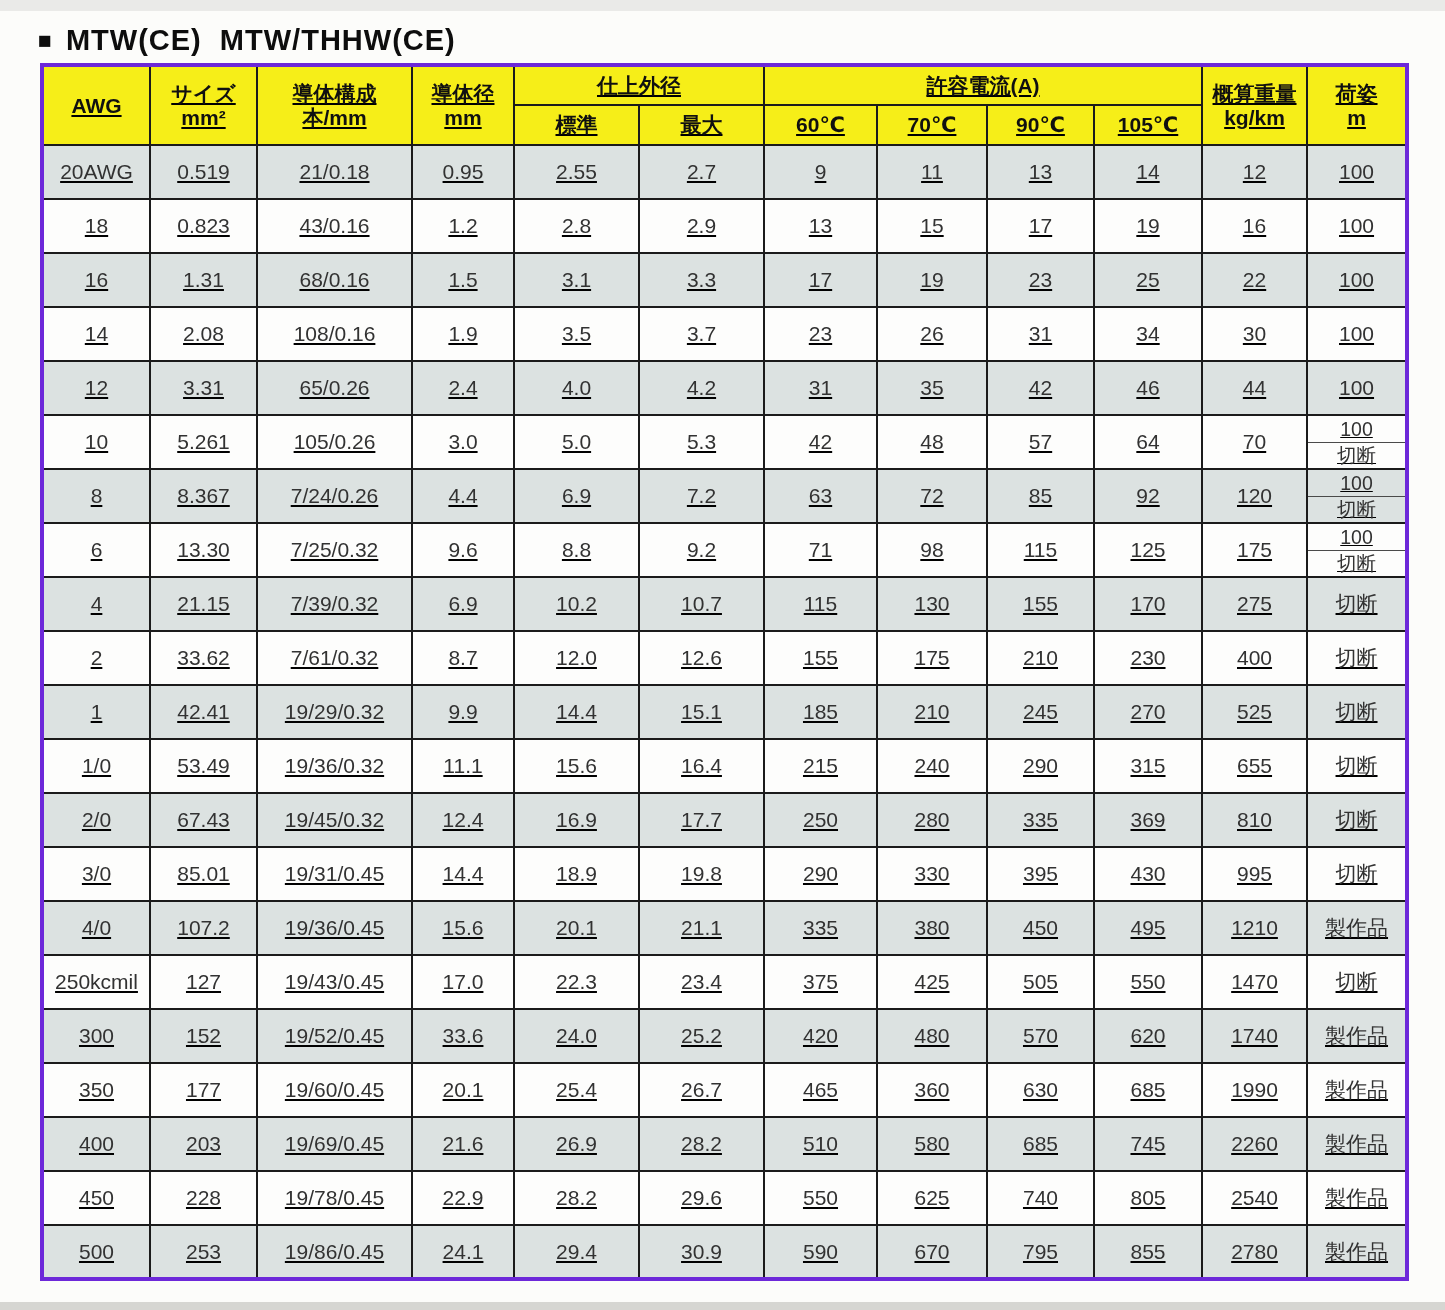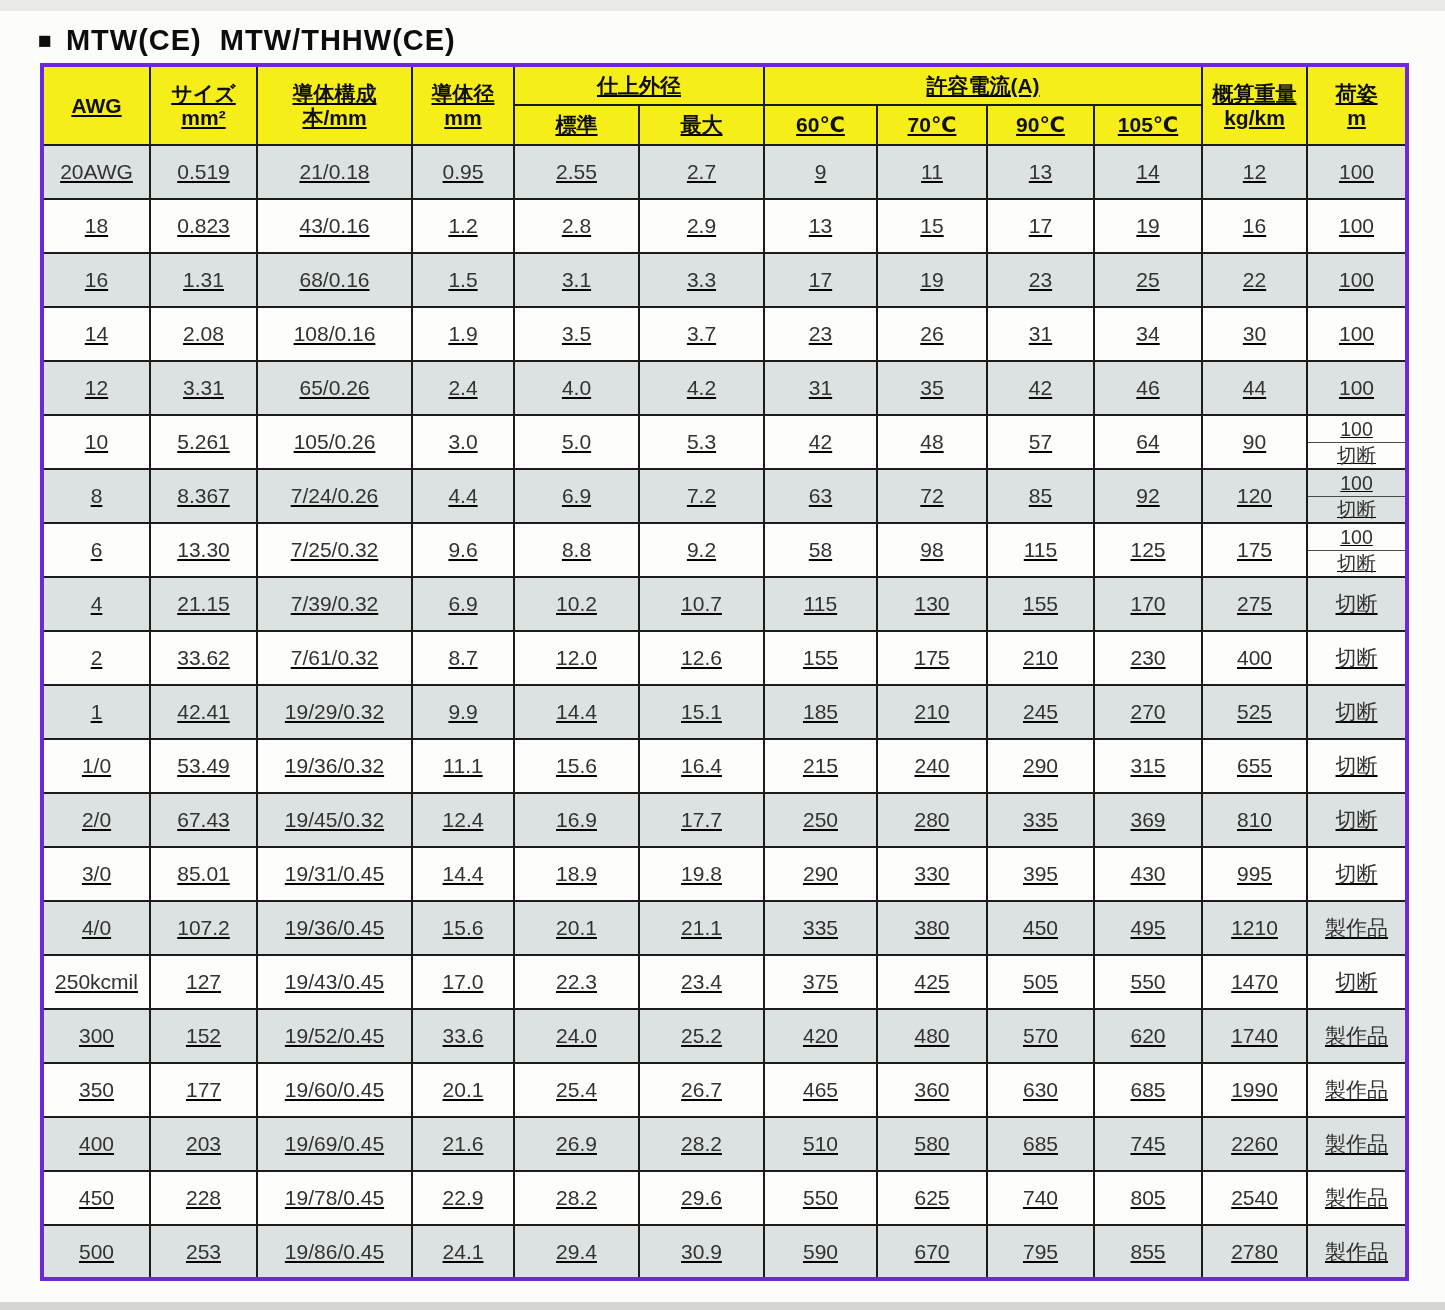--- a/index.html
+++ b/index.html
@@ -164,21 +164,21 @@
           <td>10</td>
           <td>5.261</td>
           <td>105/0.26</td>
           <td>3.0</td>
           <td>5.0</td>
           <td>5.3</td>
           <td>42</td>
           <td>48</td>
           <td>57</td>
           <td>64</td>
-          <td>90</td>
+          <td>70</td>
           <td class="split">
             <div class="half">100</div>
             <div class="half bottom">切断</div>
           </td>
         </tr>
         <tr>
           <td>8</td>
           <td>8.367</td>
           <td>7/24/0.26</td>
           <td>4.4</td>
@@ -194,21 +194,21 @@
             <div class="half bottom">切断</div>
           </td>
         </tr>
         <tr>
           <td>6</td>
           <td>13.30</td>
           <td>7/25/0.32</td>
           <td>9.6</td>
           <td>8.8</td>
           <td>9.2</td>
-          <td>58</td>
+          <td>71</td>
           <td>98</td>
           <td>115</td>
           <td>125</td>
           <td>175</td>
           <td class="split">
             <div class="half">100</div>
             <div class="half bottom">切断</div>
           </td>
         </tr>
         <tr>

